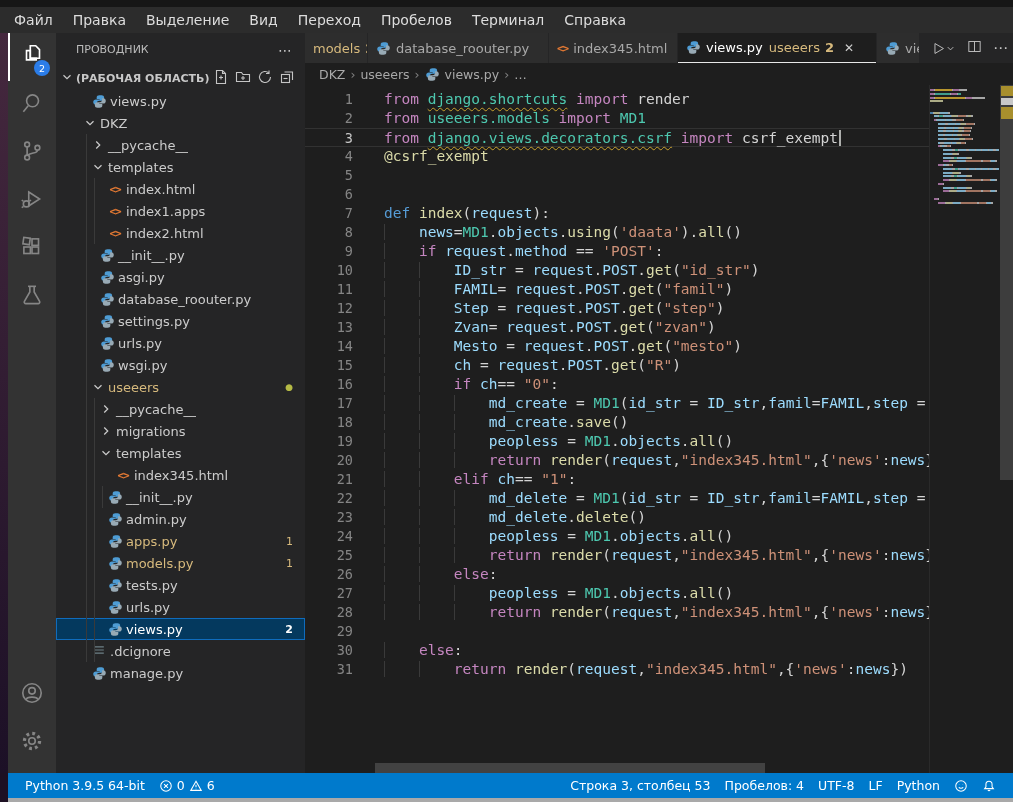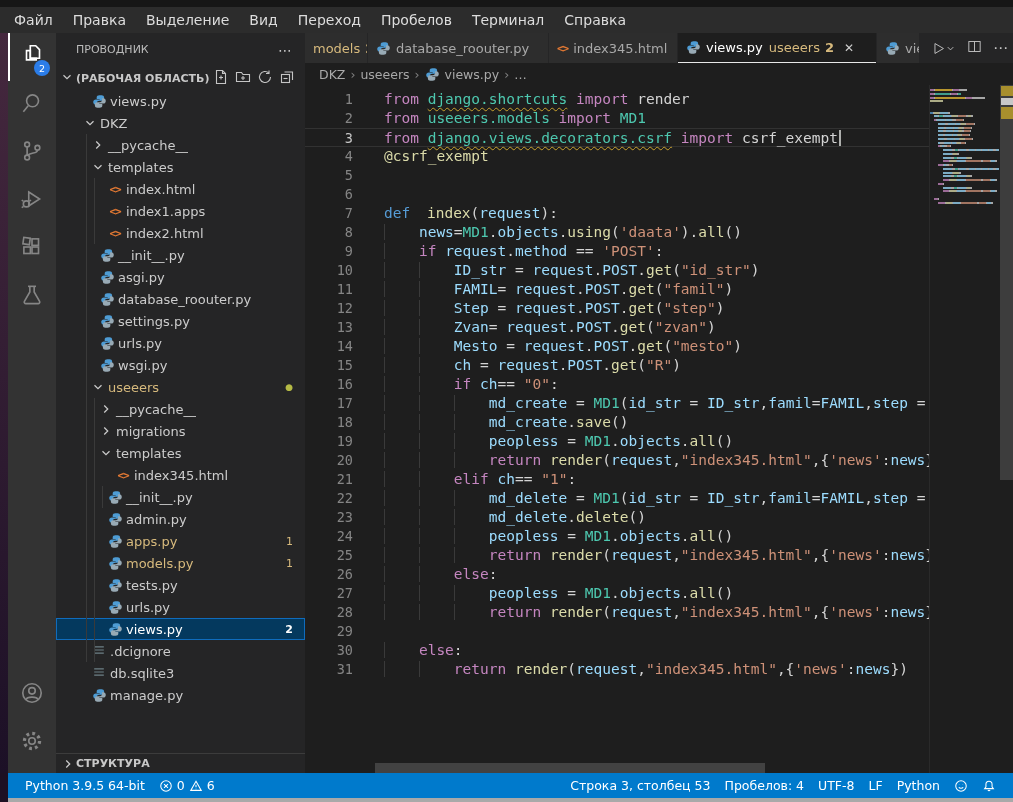--- a/index.html
+++ b/index.html
@@ -446,48 +446,32 @@
           <div class="trow" style="padding-left: 34px;">
             <span class="ficon">
               <span class="list-ic"><svg viewBox="0 0 16 16">
                   <path d="M2.5 4.5h11M2.5 8h11M2.5 11.5h11"></path>
                 </svg></span>
             </span>
             <span class="lbl">.dcignore</span>
           </div>
           <div class="trow" style="padding-left: 34px;">
             <span class="ficon">
-              <span class="list-ic"><svg viewBox="0 0 16 16">
-                  <path d="M2.5 4.5h11M2.5 8h11M2.5 11.5h11"></path>
-                </svg></span>
-            </span>
-            <span class="lbl">db.sqlite3</span>
-          </div>
-          <div class="trow" style="padding-left: 34px;">
-            <span class="ficon">
               <svg width="15" height="15" viewBox="0 0 16 16">
                 <path d="M7.9 1.3c-1.8 0-2.9.8-2.9 2.1v1.9h3.2v.5H4c-1.5 0-2.7 1.1-2.7 2.8S2.5 11.4 4 11.4h1.2V9.5c0-1.3 1.1-2.3 2.5-2.3h3c1.2 0 2.2-.9 2.2-2.1V3.4c0-1.3-1.2-2.1-2.6-2.1z" fill="#4e9cd4"></path>
                 <path d="M8.1 14.7c1.8 0 2.9-.8 2.9-2.1v-1.9H7.8v-.5H12c1.5 0 2.7-1.1 2.7-2.8S13.5 4.6 12 4.6h-1.2v1.9c0 1.3-1.1 2.3-2.5 2.3h-3c-1.2 0-2.2.9-2.2 2.1v1.7c0 1.3 1.2 2.1 2.6 2.1z" fill="#98aab5"></path>
               </svg>
             </span>
             <span class="lbl">manage.py</span>
           </div>
           <div class="tguide" style="left: 30px; top: 44px; height: 528px;"></div>
           <div class="tguide" style="left: 38px; top: 88px; height: 66px;"></div>
           <div class="tguide" style="left: 38px; top: 308px; height: 264px;"></div>
           <div class="tguide" style="left: 46px; top: 396px; height: 22px;"></div>
         </div>
-      <div class="outline-header">
-        <span class="chev">
-          <svg viewBox="0 0 16 16">
-              <path d="M6 4l4 4-4 4"></path>
-            </svg>
-        </span>
-        <span>СТРУКТУРА</span>
-      </div>
     </div>
 
     <div class="editor-col">
       <div class="tabbar">
         <span id="tabs" style="display:flex">
             <div class="tab" style="width: 62px;">
               <span class="lbl hl">models</span>
               <span class="tbadge hl">2</span>
               <span class="dirty">●</span>
             </div>
@@ -582,21 +566,21 @@
             <div class="line">
               <span class="ln">5</span>
               <span class="lc"></span>
             </div>
             <div class="line">
               <span class="ln">6</span>
               <span class="lc"></span>
             </div>
             <div class="line">
               <span class="ln">7</span>
-              <span class="lc"><span style="color: rgb(86, 156, 214);">def</span><span style="color: rgb(212, 212, 212);"> </span><span style="color: rgb(220, 220, 170); margin-left: 8px;">index</span><span style="color: rgb(212, 212, 212);">(</span><span style="color: rgb(156, 220, 254);">request</span><span style="color: rgb(212, 212, 212);">):</span></span>
+              <span class="lc"><span style="color: rgb(86, 156, 214);">def</span><span style="color: rgb(212, 212, 212);"> </span><span style="color: rgb(220, 220, 170);">index</span><span style="color: rgb(212, 212, 212);">(</span><span style="color: rgb(156, 220, 254);">request</span><span style="color: rgb(212, 212, 212);">):</span></span>
             </div>
             <div class="line">
               <span class="ln">8</span>
               <span class="lc"><span class="ind" style="color: rgb(212, 212, 212);">    </span><span style="color: rgb(156, 220, 254);">news</span><span style="color: rgb(212, 212, 212);">=</span><span style="color: rgb(78, 201, 176);">MD1</span><span style="color: rgb(212, 212, 212);">.</span><span style="color: rgb(156, 220, 254);">objects</span><span style="color: rgb(212, 212, 212);">.</span><span style="color: rgb(220, 220, 170);">using</span><span style="color: rgb(212, 212, 212);">(</span><span style="color: rgb(206, 145, 120);">'daata'</span><span style="color: rgb(212, 212, 212);">).</span><span style="color: rgb(220, 220, 170);">all</span><span style="color: rgb(212, 212, 212);">()</span></span>
             </div>
             <div class="line">
               <span class="ln">9</span>
               <span class="lc"><span class="ind" style="color: rgb(212, 212, 212);">    </span><span style="color: rgb(197, 134, 192);">if</span><span style="color: rgb(212, 212, 212);"> </span><span style="color: rgb(156, 220, 254);">request</span><span style="color: rgb(212, 212, 212);">.</span><span style="color: rgb(156, 220, 254);">method</span><span style="color: rgb(212, 212, 212);"> == </span><span style="color: rgb(206, 145, 120);">'POST'</span><span style="color: rgb(212, 212, 212);">:</span></span>
             </div>
             <div class="line">

